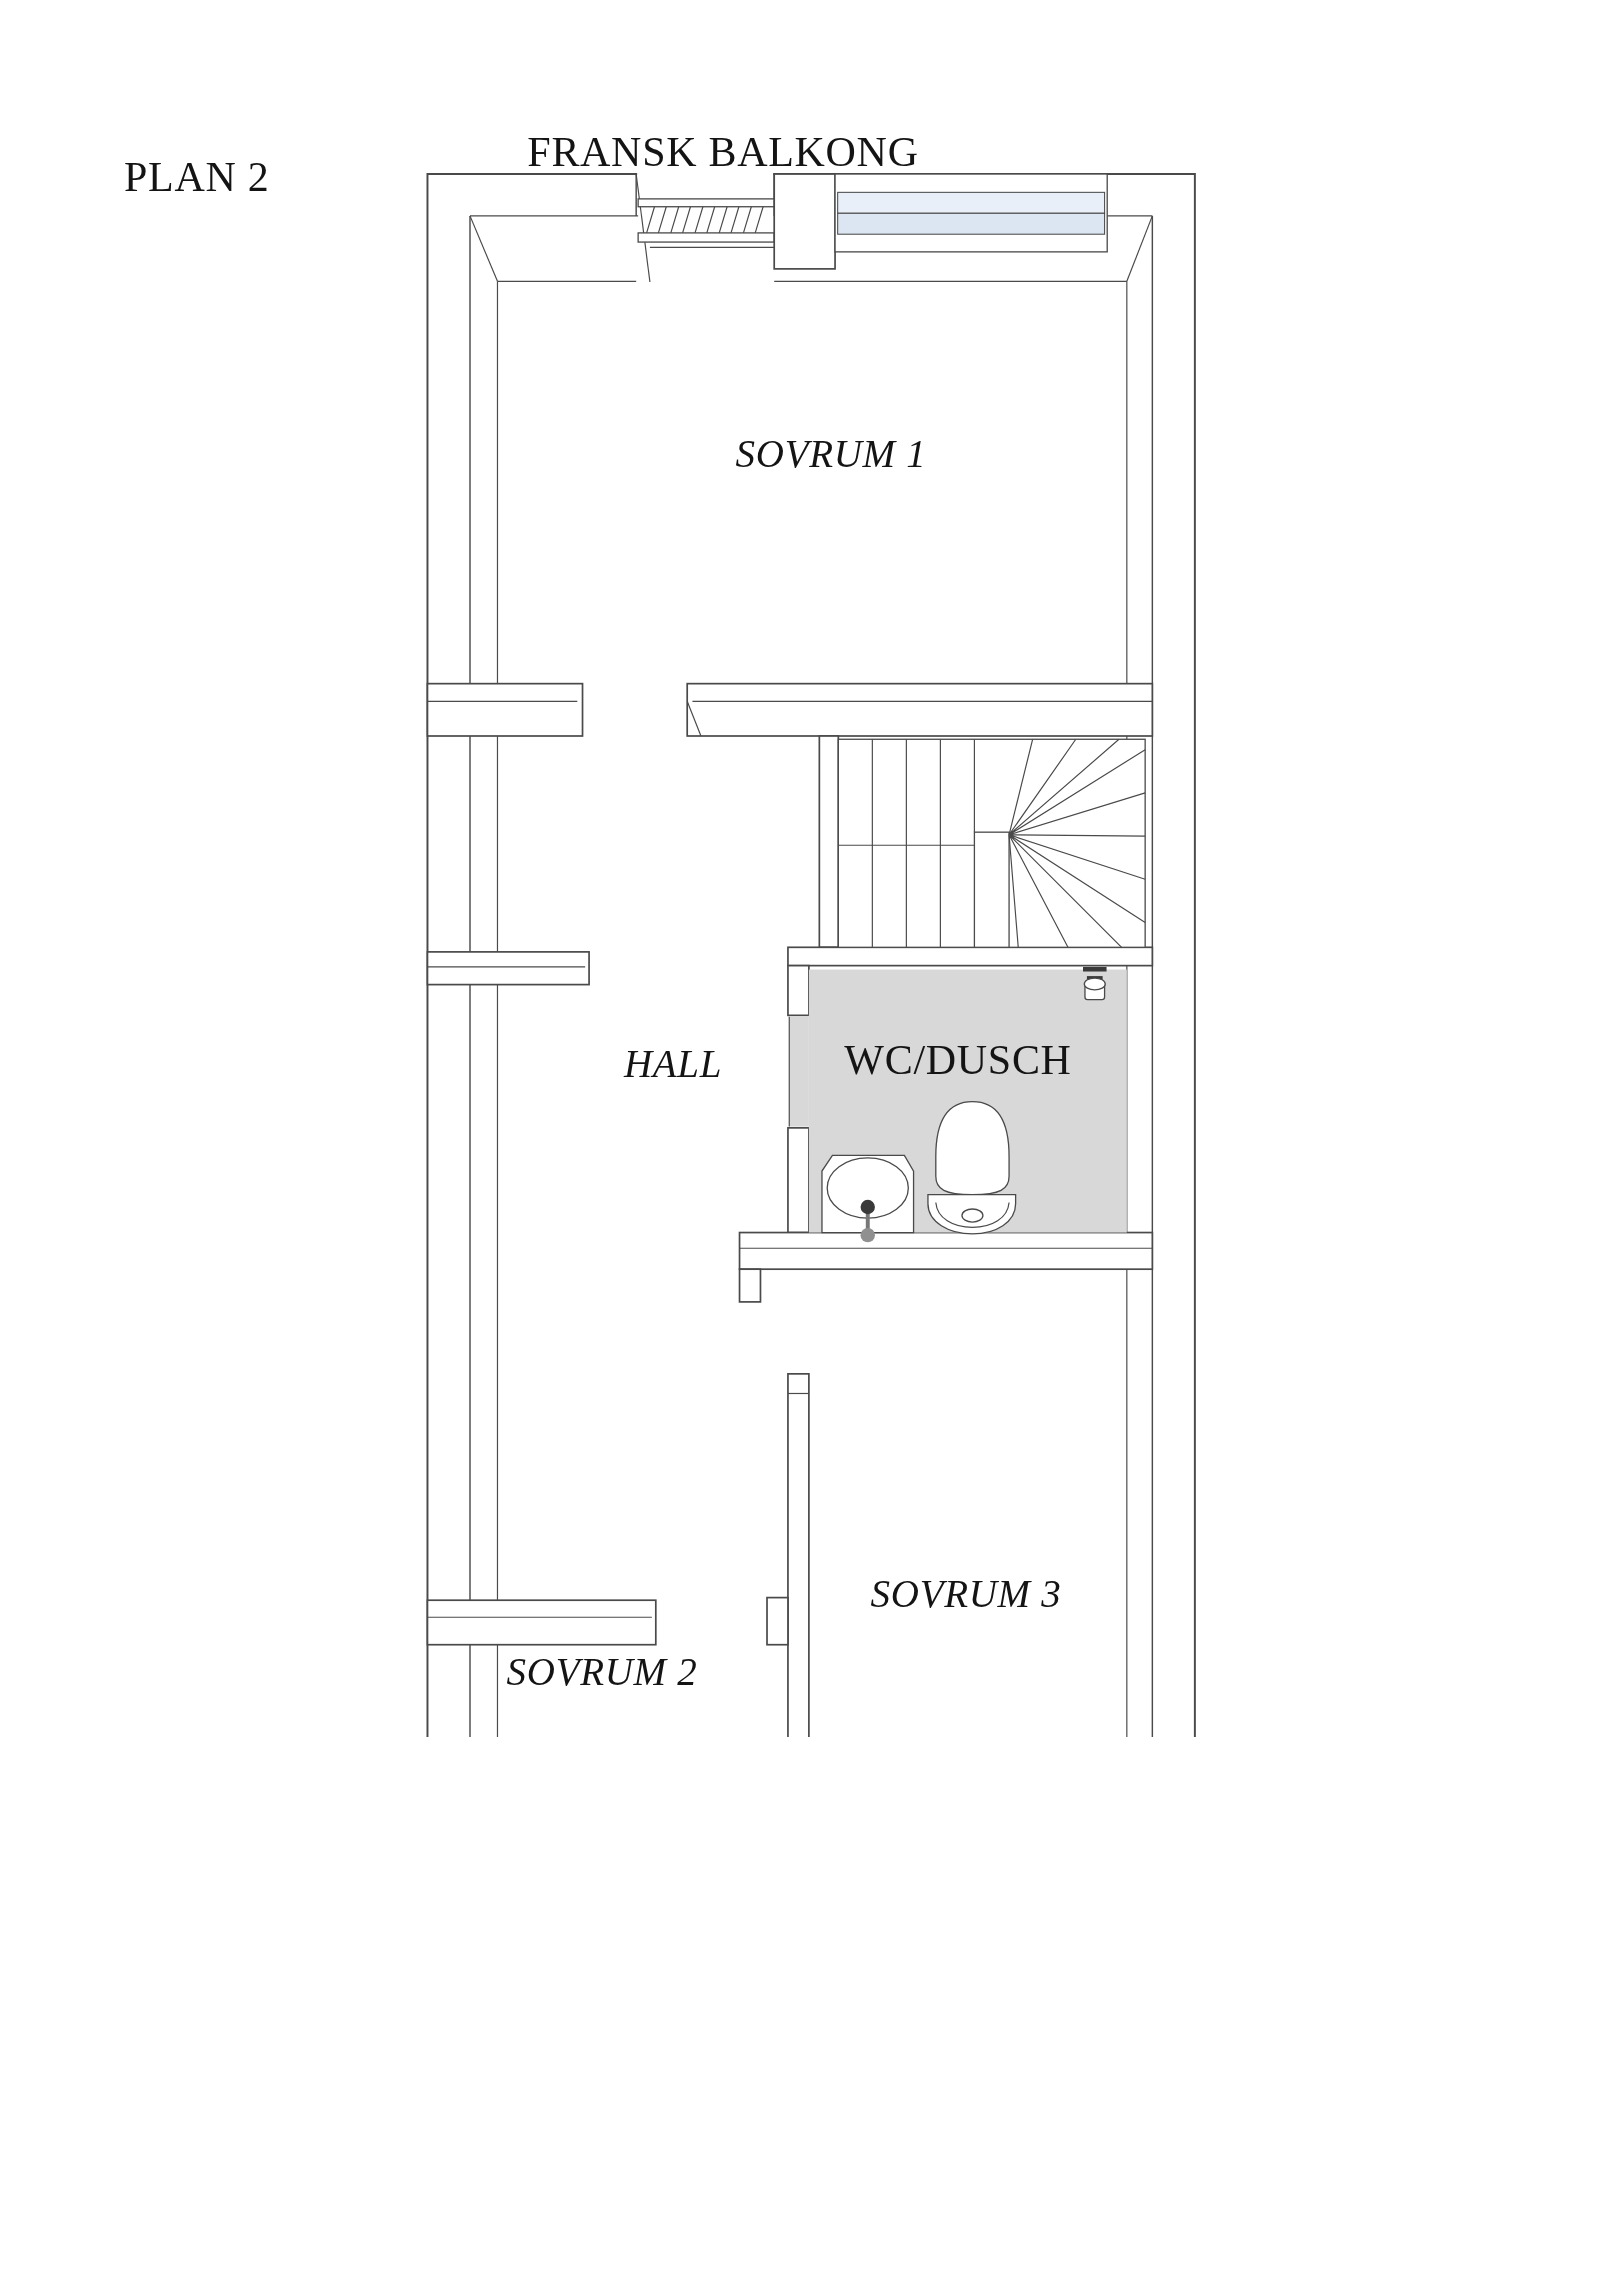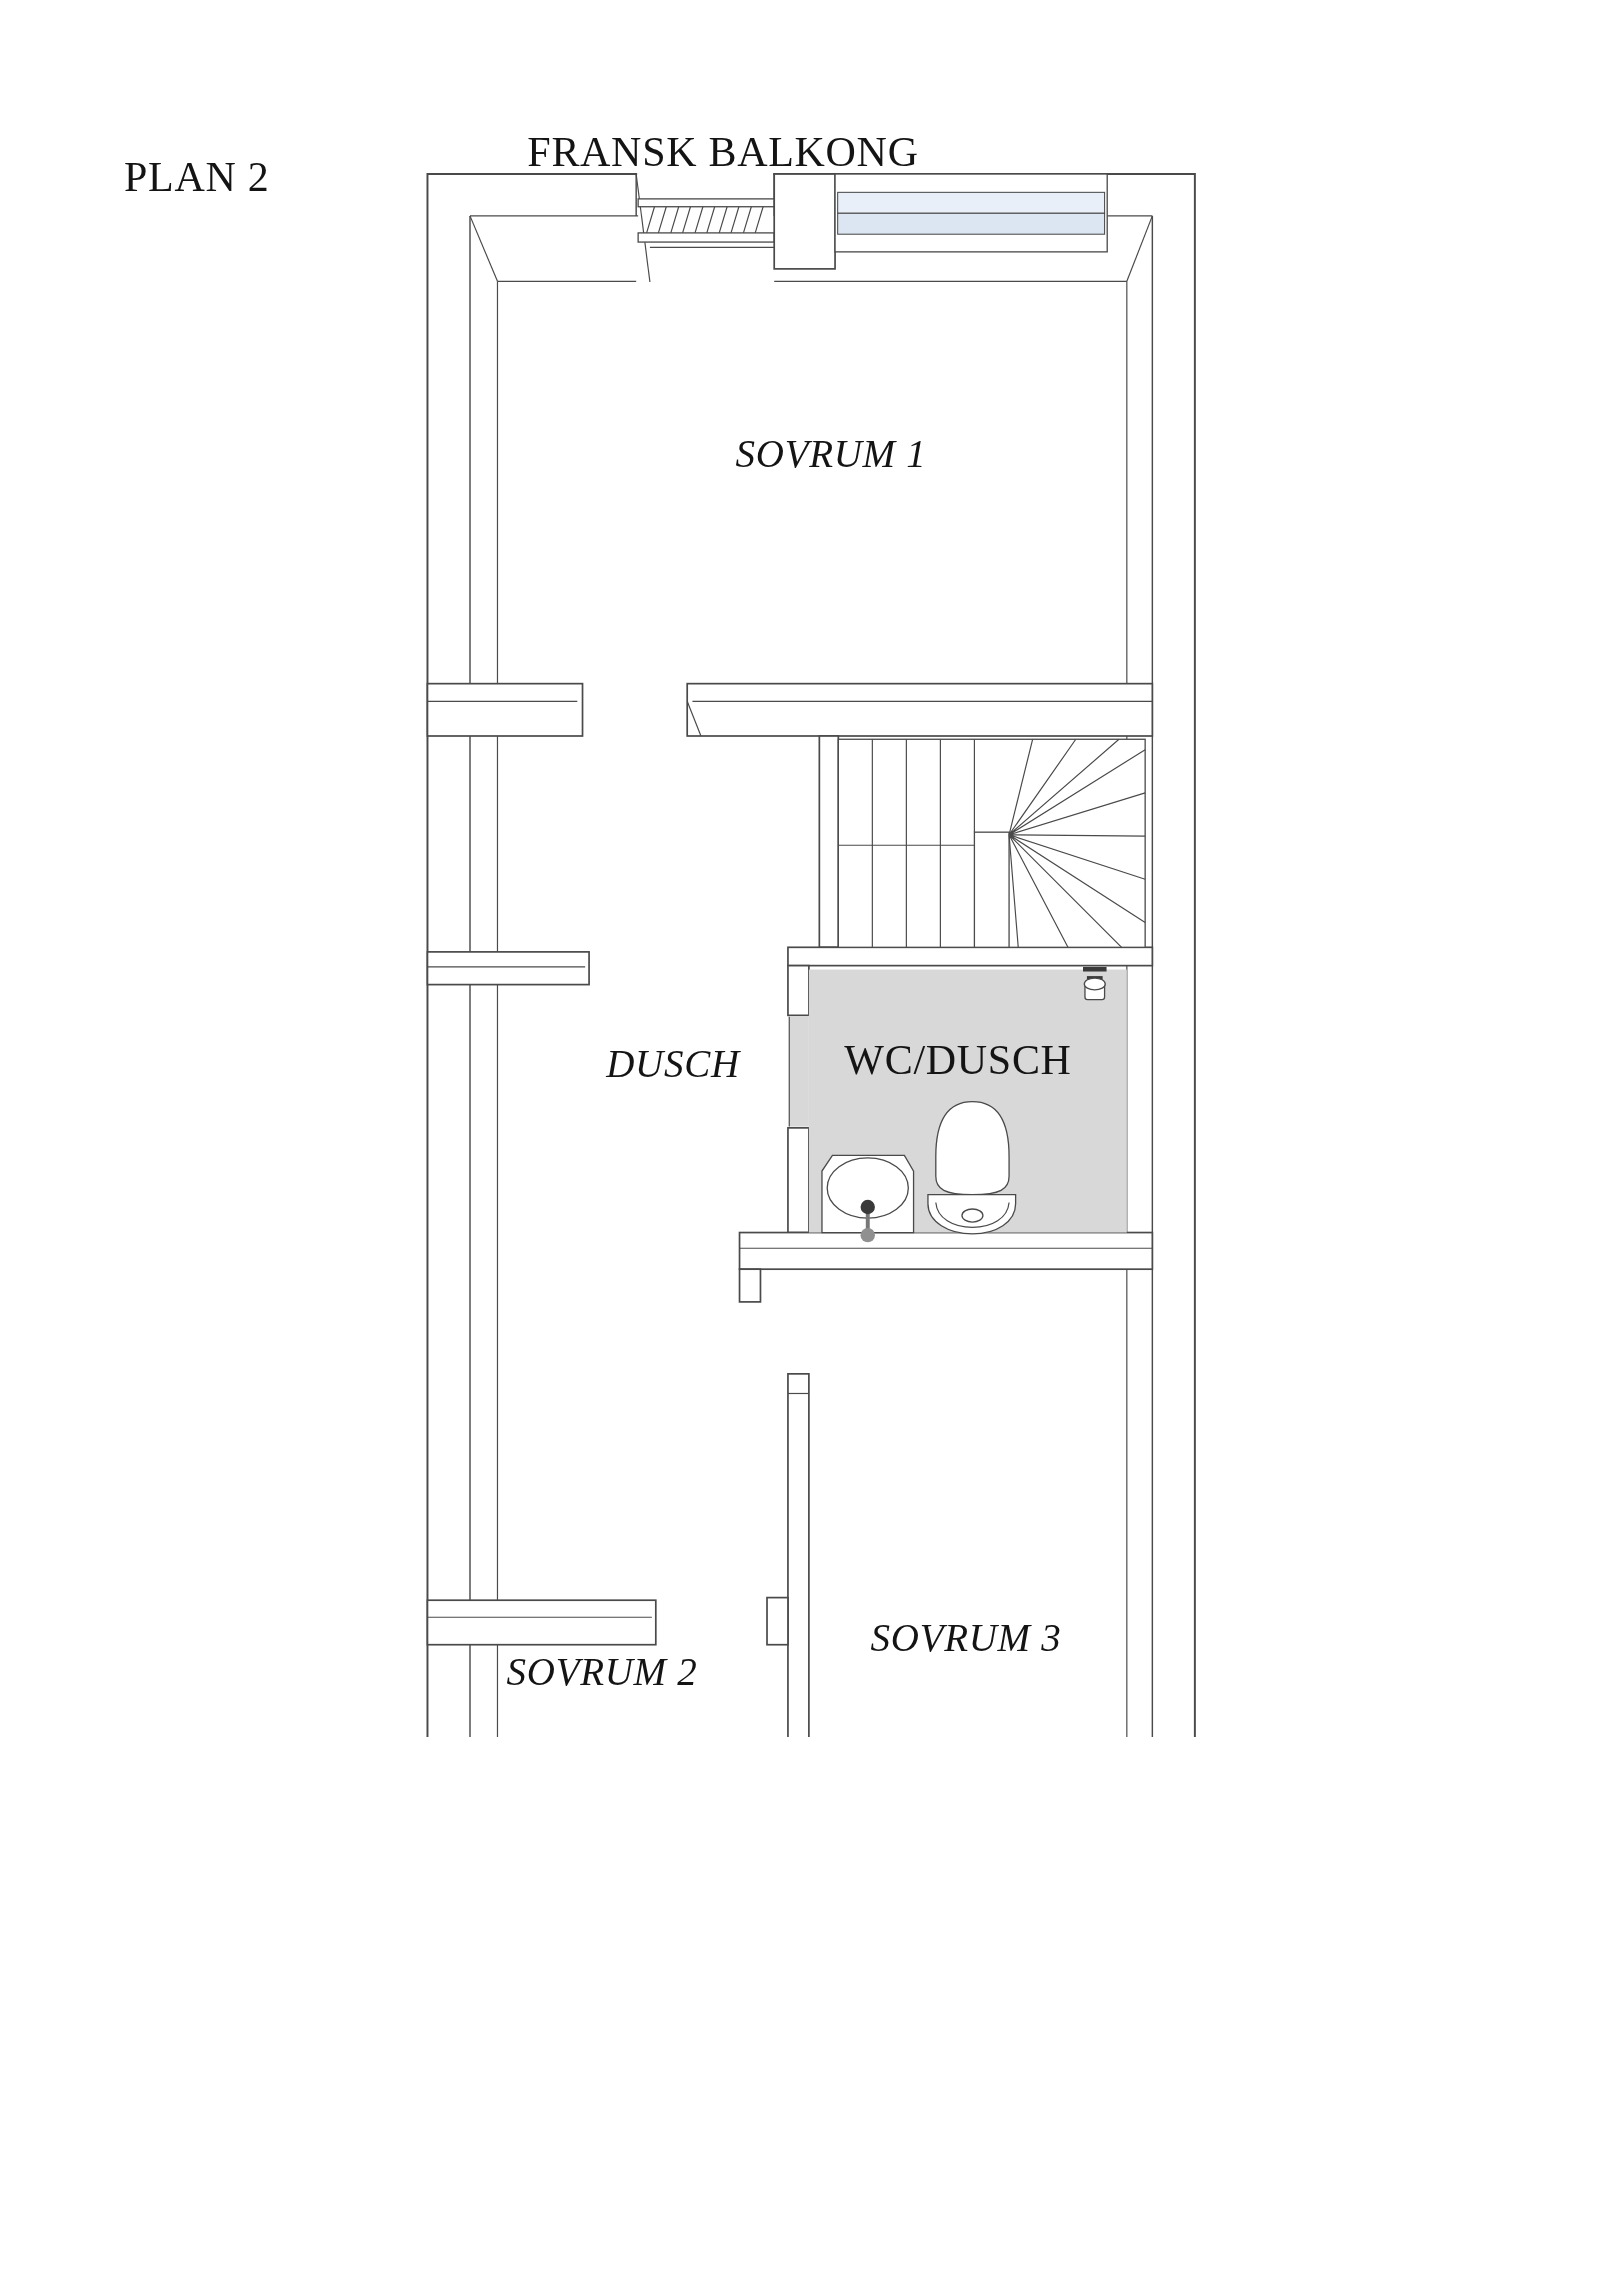--- a/index.html
+++ b/index.html
@@ -175,21 +175,21 @@
       <rect class="wfthin" x="1378" y="3098" width="252" height="58"></rect>
     </g>
   </svg>
 
   <div class="lbl title" style="left:124px;top:156px;">PLAN 2</div>
 
   <div class="lbl small" style="left:723px;top:131px;">FRANSK BALKONG</div>
 
   <div class="lbl room" style="left:831px;top:434px;">SOVRUM 1</div>
 
-  <div class="lbl room" style="left:673px;top:1044px;">DUSCH</div>
+  <div class="lbl room" style="left:673px;top:1044px;">HALL</div>
 
   <div class="lbl small" style="left:958px;top:1039px;text-align:right;">WC/DUSCH</div>
 
   <div class="lbl room" style="left:602px;top:1652px;">SOVRUM 2</div>
 
-  <div class="lbl room" style="left:966px;top:1574px;margin-top:44px;">SOVRUM 3</div>
+  <div class="lbl room" style="left:966px;top:1574px;">SOVRUM 3</div>
 </div>
 
 
 </body></html>

